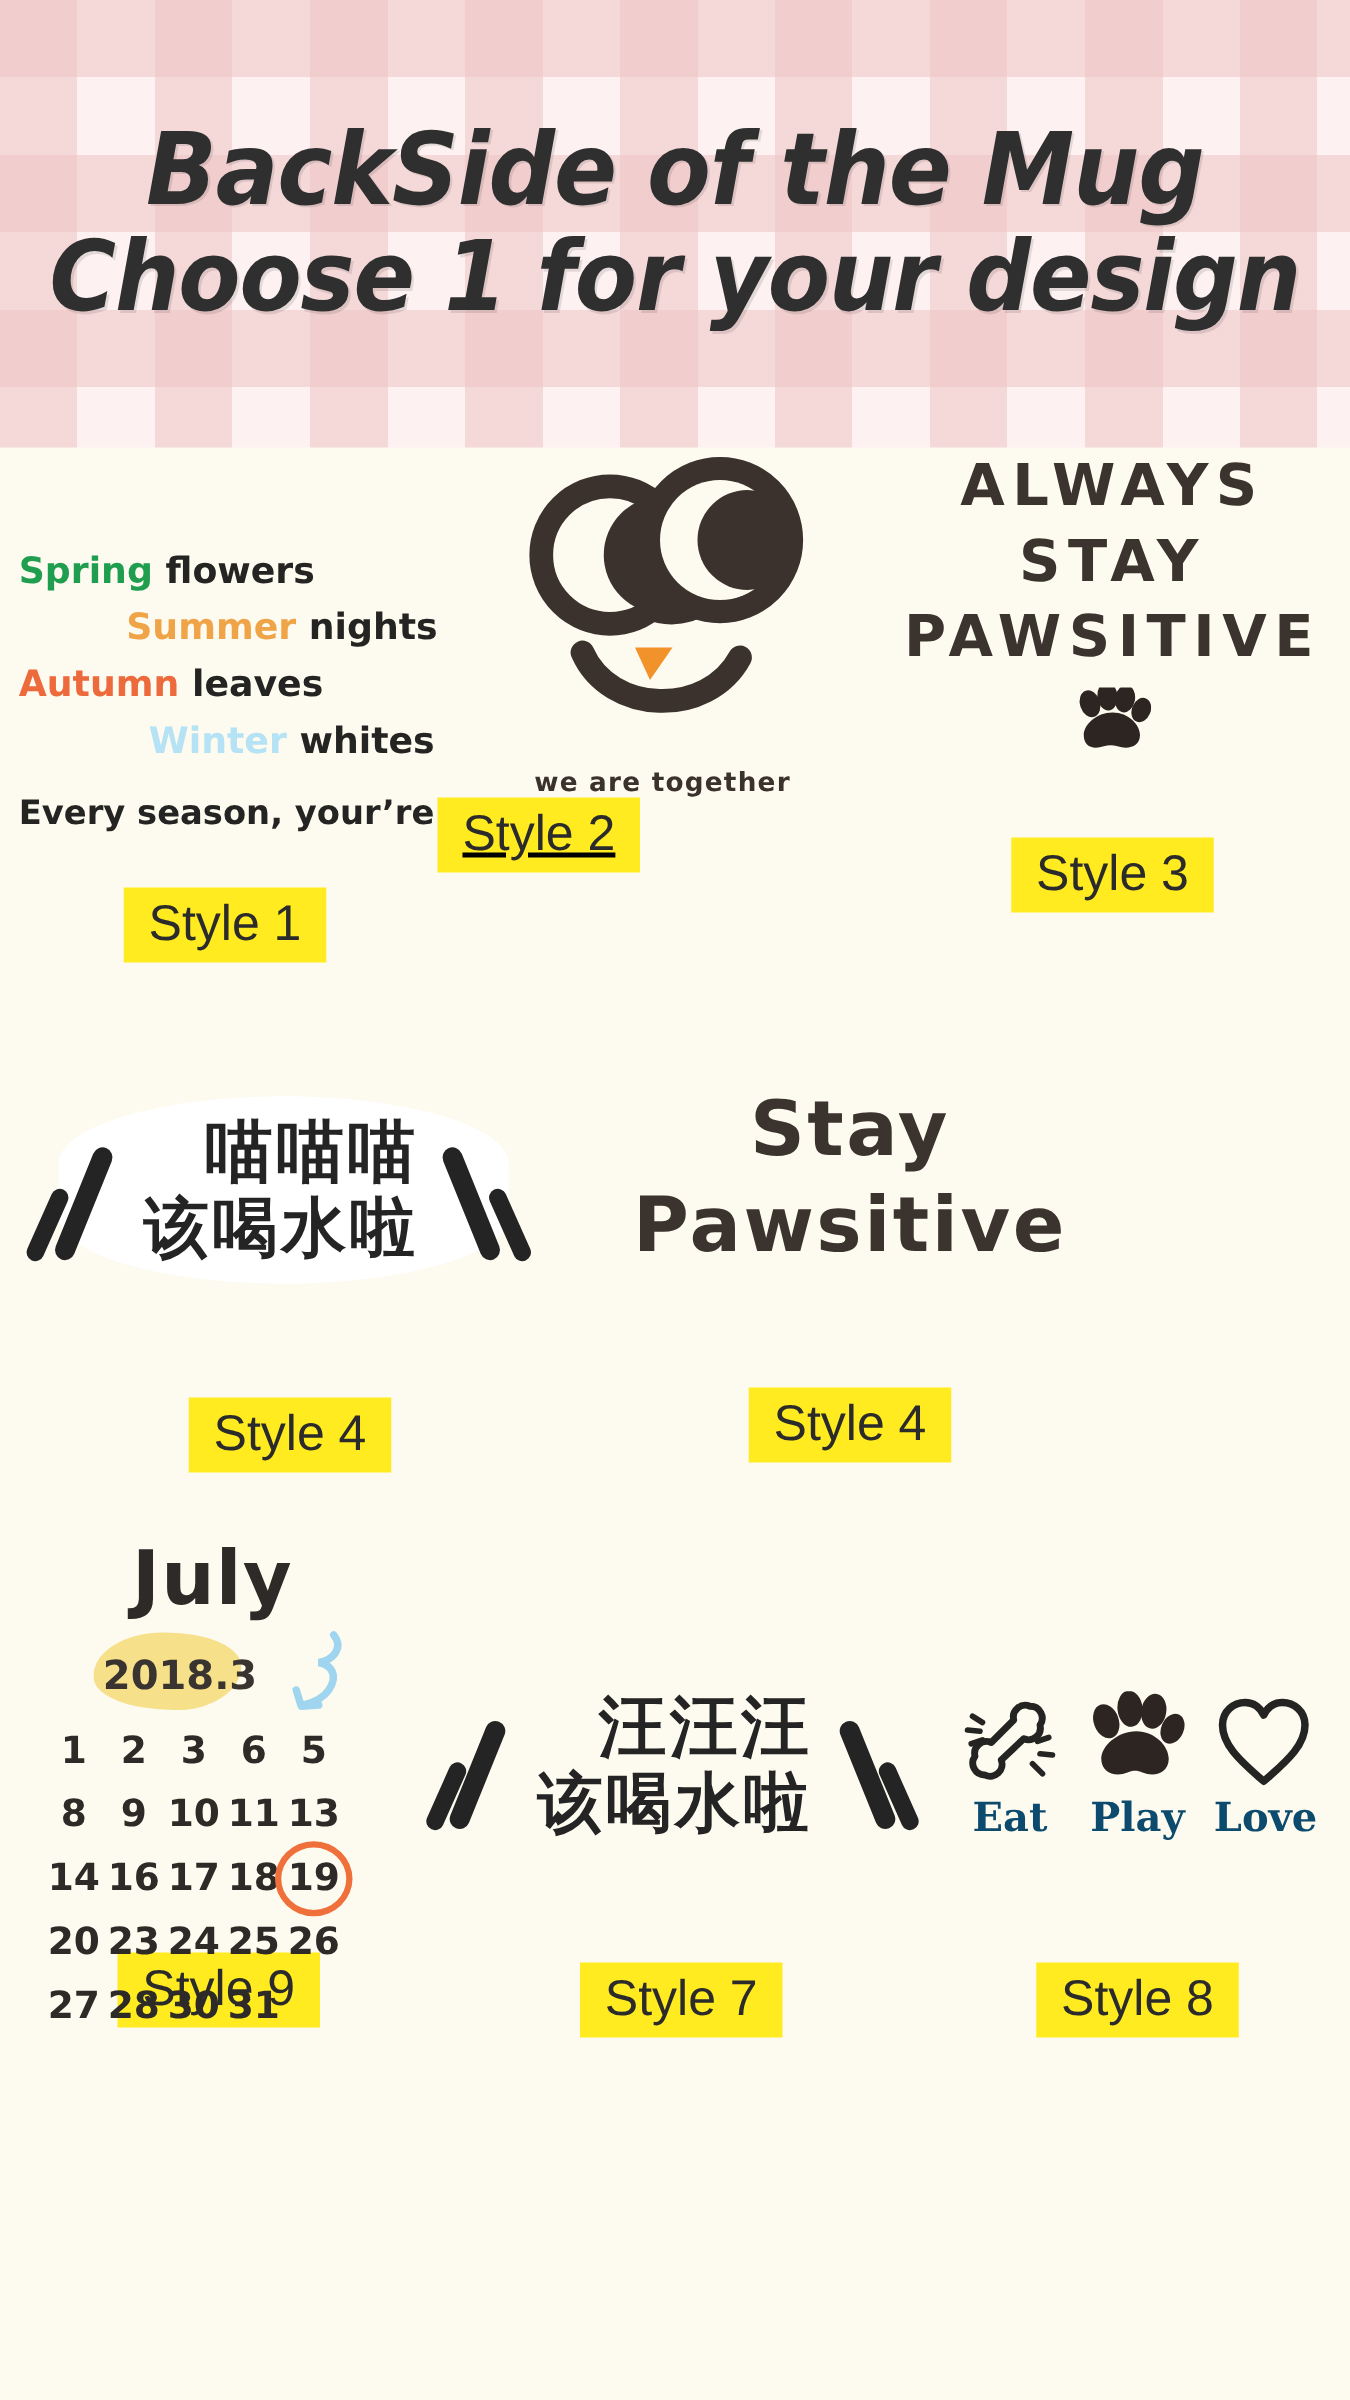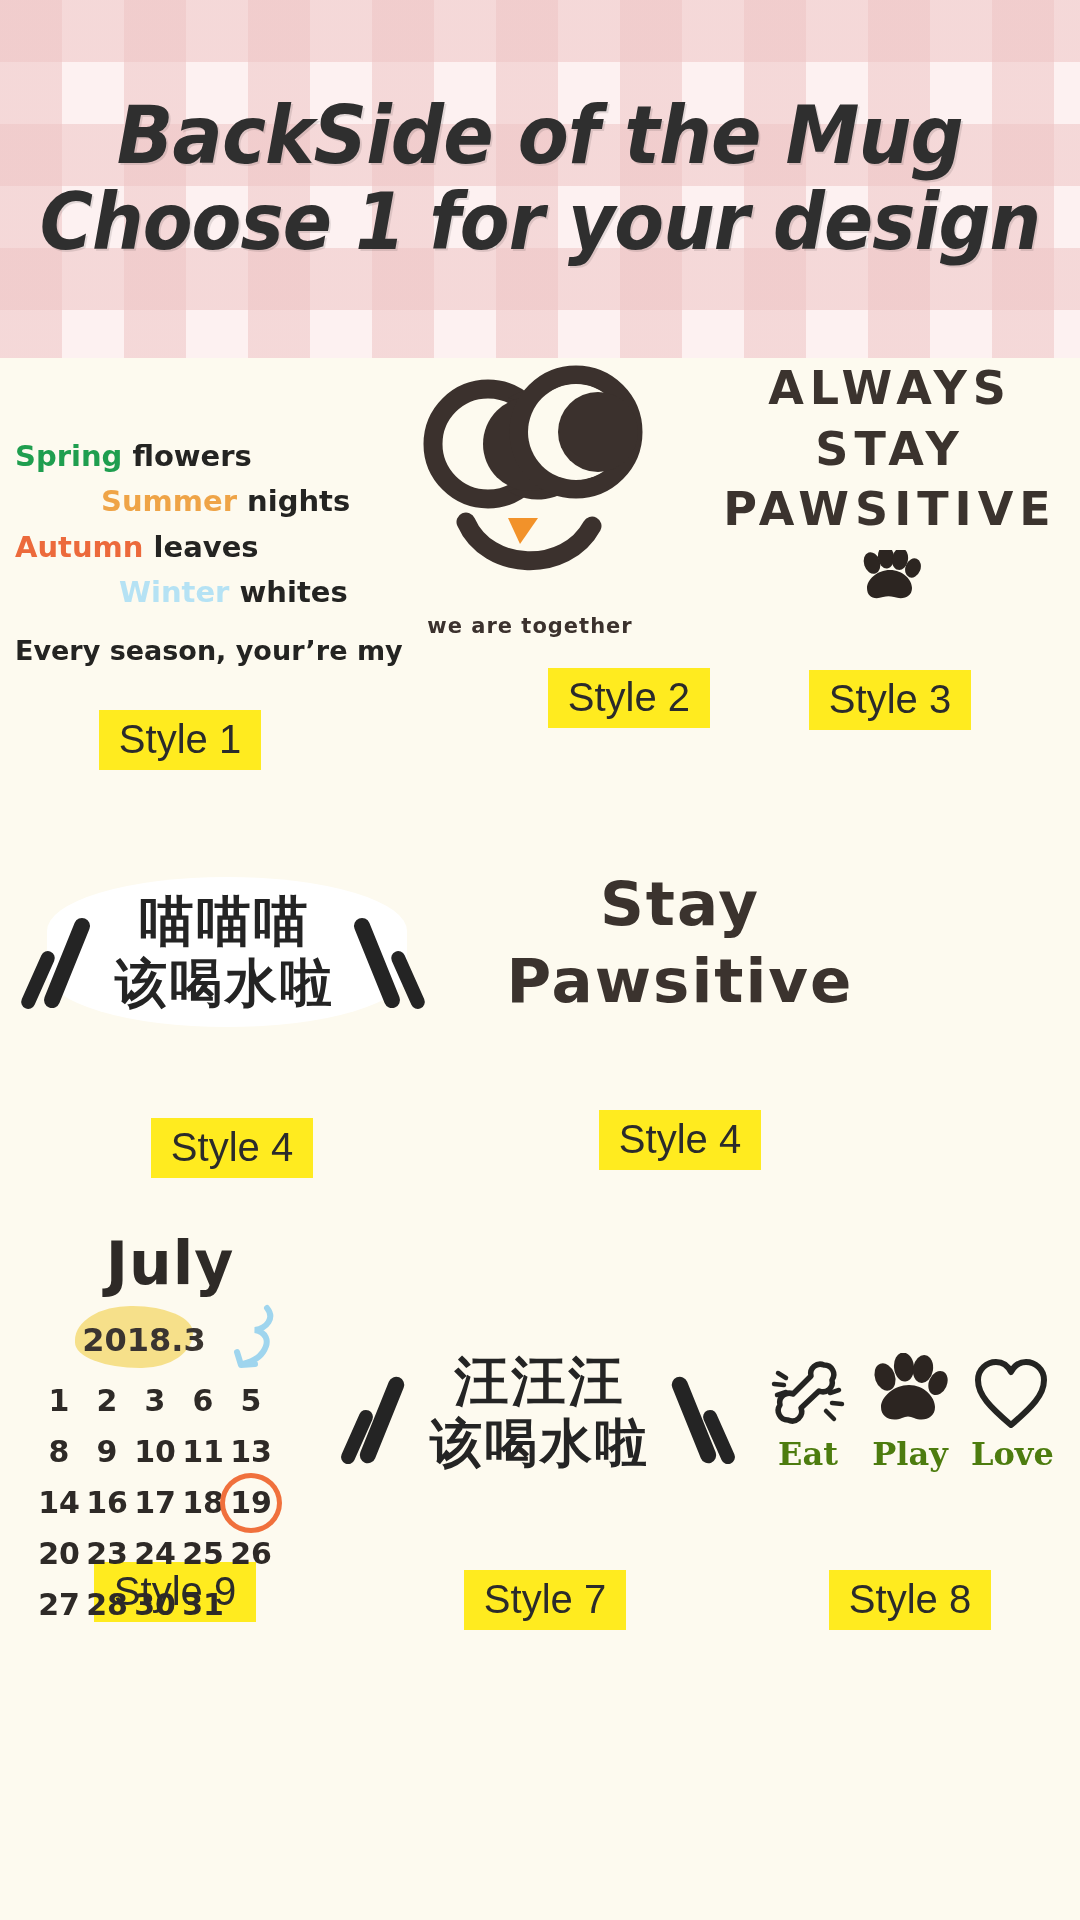--- a/index.html
+++ b/index.html
@@ -133,21 +133,21 @@
     white-space: nowrap;
   }
   #paw3 { margin-top: 10px; }
 
   
   .cjk-sticker { position: relative; display: flex; align-items: center; justify-content: center; }
   .cjk-lines {
     font-family: "DejaVu Sans", sans-serif;
     font-weight: 700;
     color: #242424;
-    text-align: center;
+    text-align: right;
     position: relative;
     z-index: 3;
   }
   .cjk-lines .l1 { font-size: 54px; line-height: 1.12; letter-spacing: 3px; }
   .cjk-lines .l2 { font-size: 52px; line-height: 1.18; letter-spacing: 3px; }
   .slash {
     position: absolute;
     background: #242424;
     border-radius: 12px;
     z-index: 2;
@@ -232,21 +232,21 @@
 
   
   #epl { display: flex; flex-direction: column; align-items: center; }
   #epl-icons { display: flex; align-items: flex-end; gap: 20px; }
   #epl-words {
     display: flex;
     gap: 20px;
     font-family: "DejaVu Serif", serif;
     font-weight: 700;
     font-size: 32px;
-    color: #4d7c0f;
+    color: #0c4a6e;
     margin-top: 2px;
   }
   #epl-words span { width: 82px; text-align: center; }
 </style>
 </head>
 <body>
 
 <div id="header">
   <div id="header-inner">
     <div class="head-line l1">BackSide of the Mug</div>
@@ -288,21 +288,21 @@
         <circle cx="196" cy="72" r="48" fill="#fdfaef"></circle>
         <path d="M205 24 a48 48 0 0 1 0 96 a40 40 0 0 0 0 -96 z" fill="#3b312d"></path>
         <circle cx="218" cy="72" r="40" fill="#3b312d"></circle>
 
         <path d="M128 158 L158 158 L140 184 Z" fill="#f2922a"></path>
 
         <path d="M86 162 C108 212 186 214 212 166" fill="none" stroke="#3b312d" stroke-width="19" stroke-linecap="round"></path>
       </svg>
       <div class="cat-cap">we are together</div>
     </div>
-    <div style="width:100%; display:flex; justify-content:flex-end; margin-top:30px;">
+    <div style="width:100%; display:flex; justify-content:flex-start; text-decoration:underline;">
       <span class="style-tag">Style 2</span>
     </div>
   </div>
 
   <div class="cell" style="left:700px; top:0px; width:380px;">
     <div class="art" style="height:280px; justify-content:flex-start;">
       <div class="pawsitive-text">
         <div>ALWAYS</div>
         <div>STAY</div>
         <div>PAWSITIVE</div>

